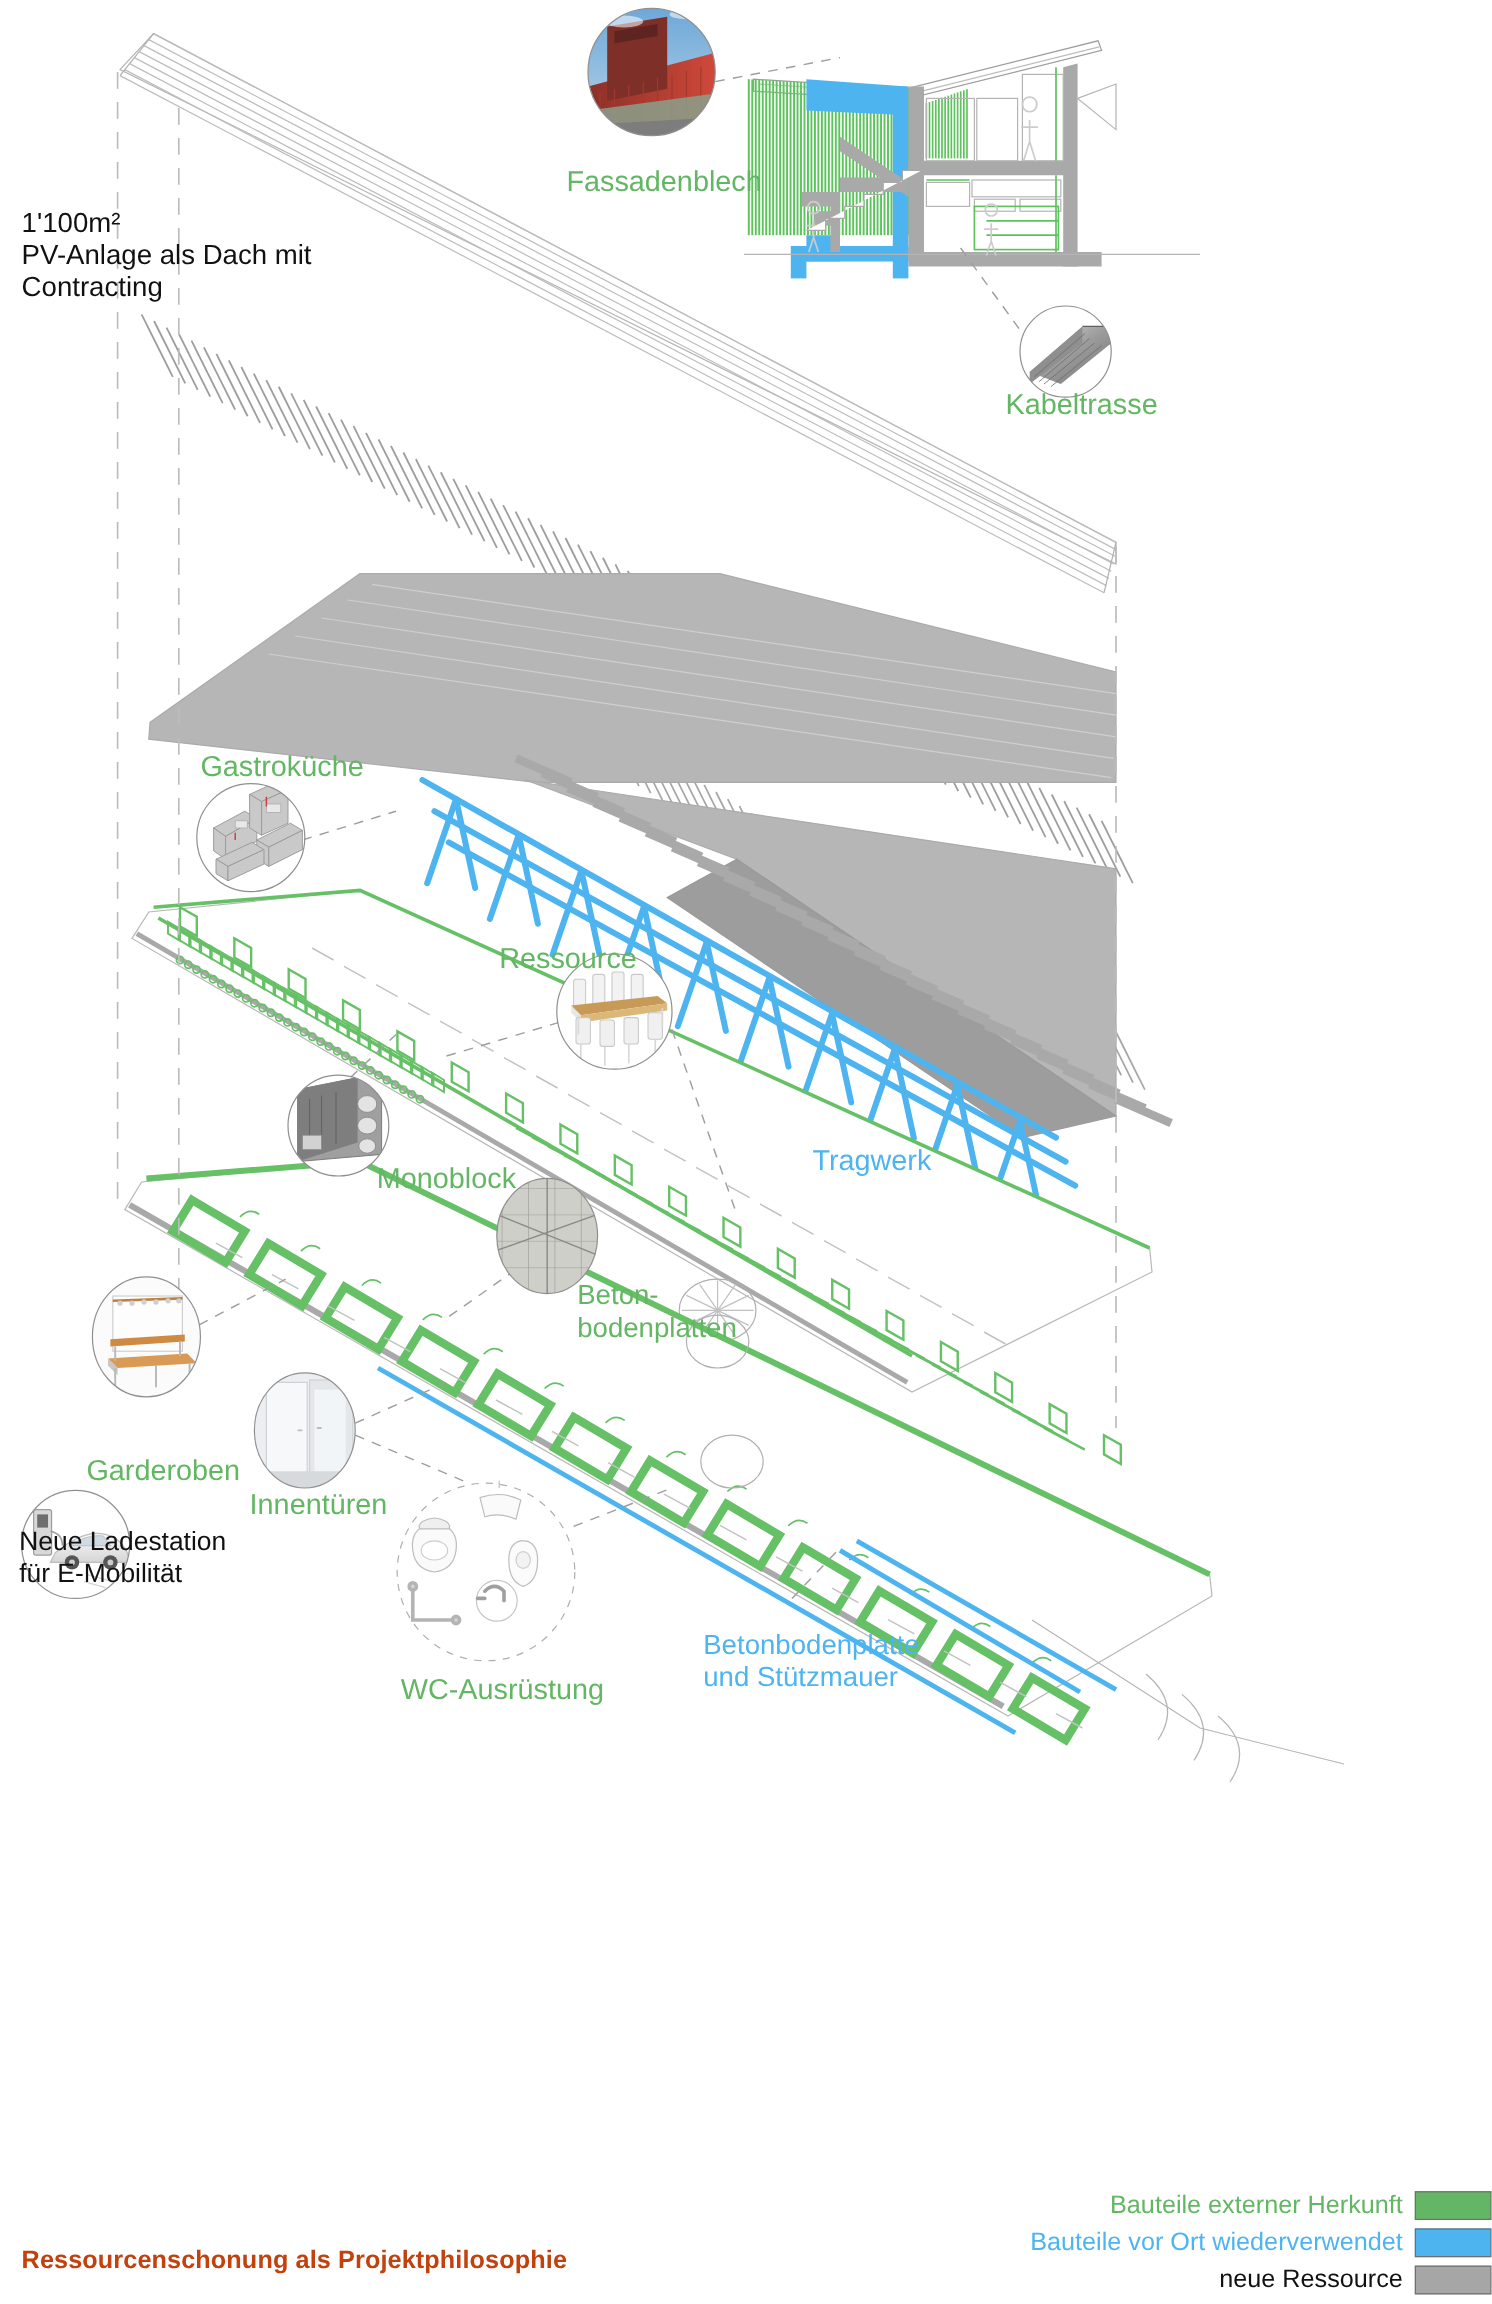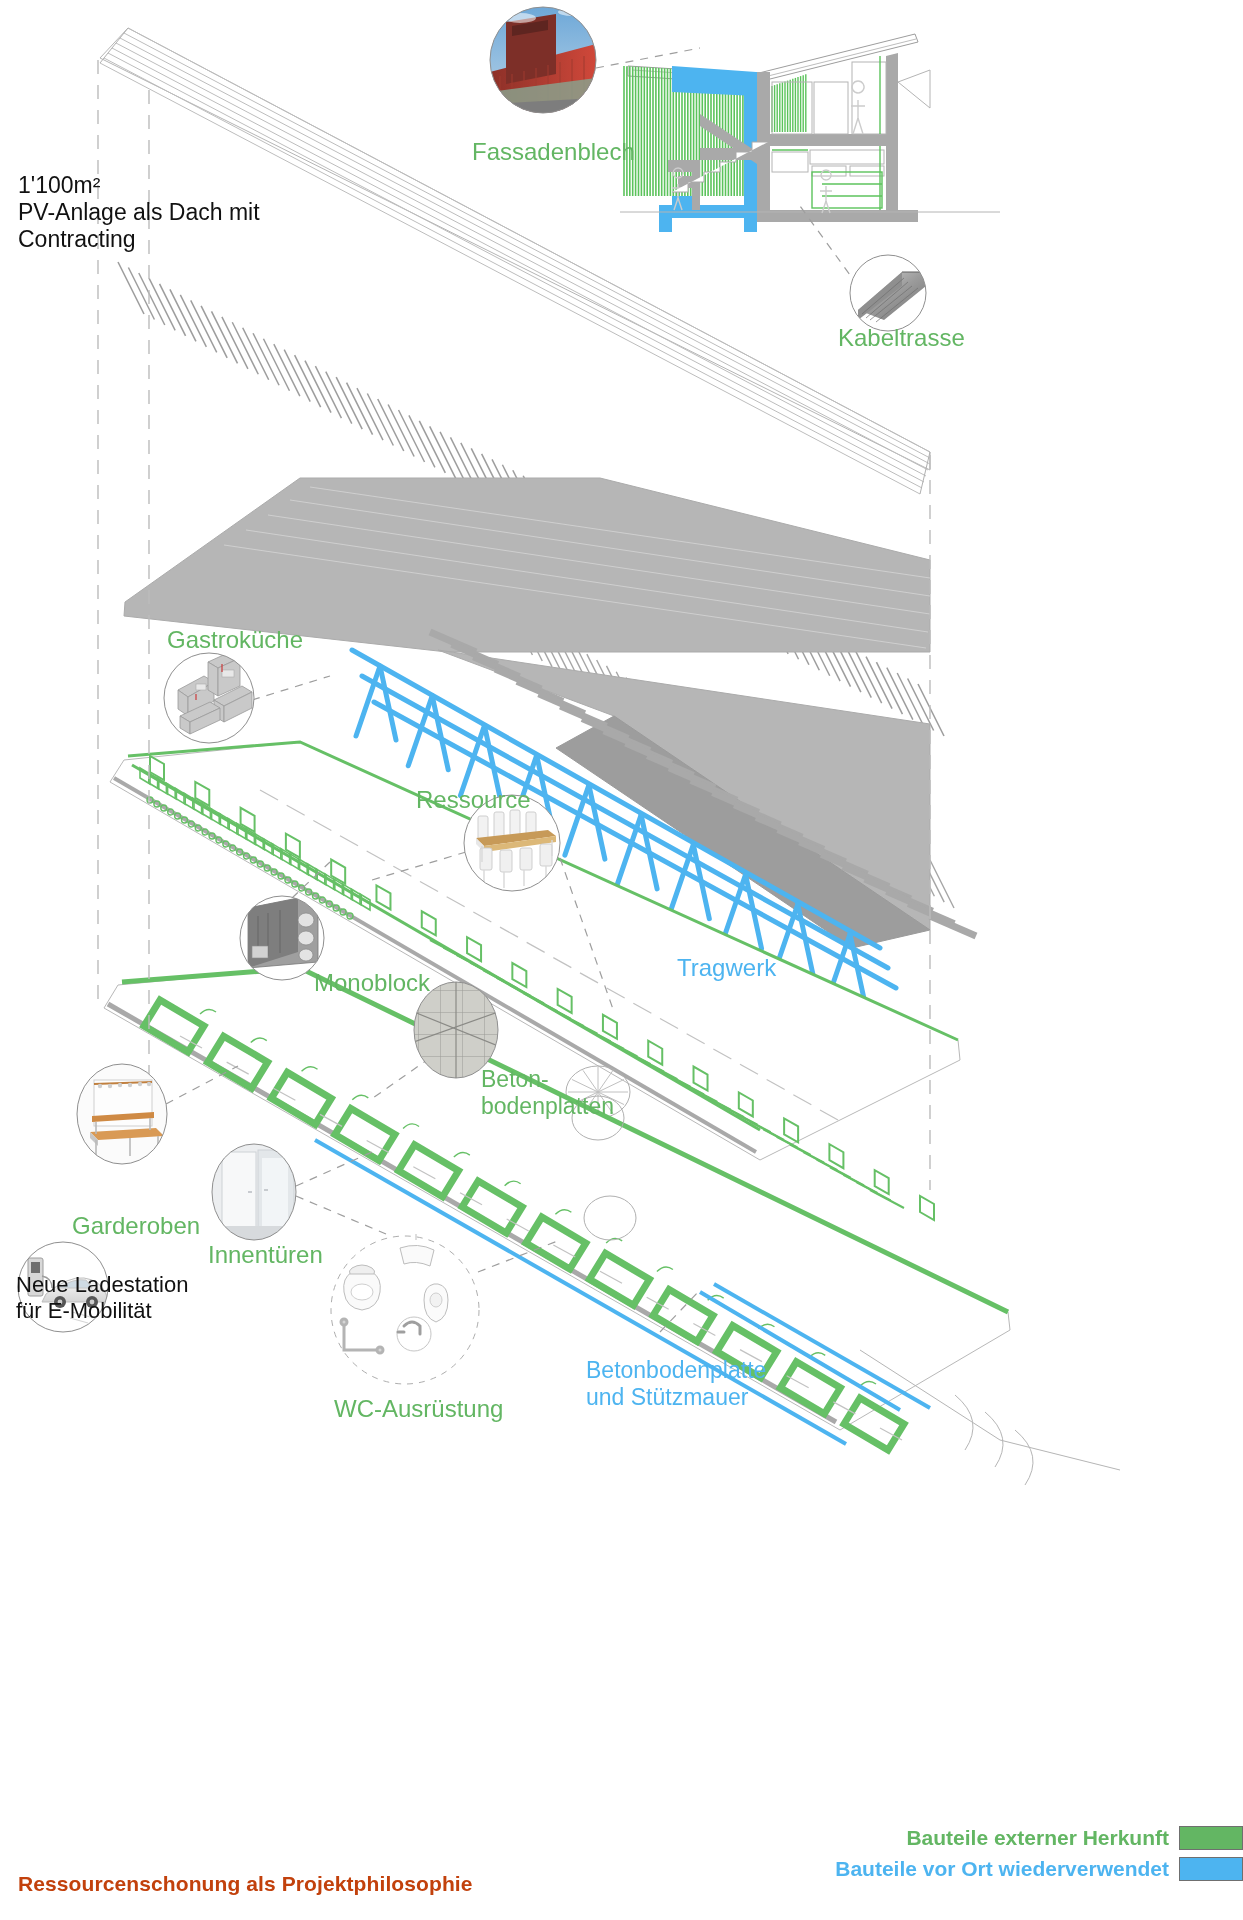--- a/index.html
+++ b/index.html
@@ -12,21 +12,21 @@
   .lbl-green{color:#63b663;}
   .lbl-blue{color:#4db4f0;}
   .lbl-black{color:#111111;}
   .t24{font-size:24px;}
   .t23{font-size:23px;margin-top:20px;}
   .t22{font-size:22px;}
   .title{font-size:21px;font-weight:bold;color:#c2410c;letter-spacing:.1px;}
 
   
   #legend{position:absolute;left:648px;top:1824px;width:595px;}
-  .leg-row{display:flex;align-items:center;justify-content:flex-end;height:28px;margin-bottom:3px;font-weight:bold;}
+  .leg-row{display:flex;align-items:center;justify-content:flex-end;height:28px;margin-bottom:3px;}
   .leg-txt{font-size:21px;text-align:right;flex:1;white-space:pre;}
   .leg-sw{width:62px;height:22px;margin-left:10px;border:1px solid #6f6f6f;}
 </style>
 </head>
 <body>
 
 <div id="stage">
 
   <svg class="layer" viewBox="0 0 1243 1920">
     <defs>
@@ -951,17 +951,21 @@
 
   <div id="legend">
     <div class="leg-row">
       <span class="leg-txt" style="color:#63b663;">Bauteile externer Herkunft</span>
       <span class="leg-sw" style="background:#63b663;"></span>
     </div>
     <div class="leg-row">
       <span class="leg-txt" style="color:#4db4f0;">Bauteile vor Ort wiederverwendet</span>
       <span class="leg-sw" style="background:#4db4f0;"></span>
     </div>
+    <div class="leg-row">
+      <span class="leg-txt" style="color:#111111;">neue Ressource</span>
+      <span class="leg-sw" style="background:#a6a6a6;"></span>
+    </div>
   </div>
 
   <div class="lbl title" style="left:18px;top:1872px;">Ressourcenschonung als Projektphilosophie</div>
 
 </div>
 
 </body></html>

